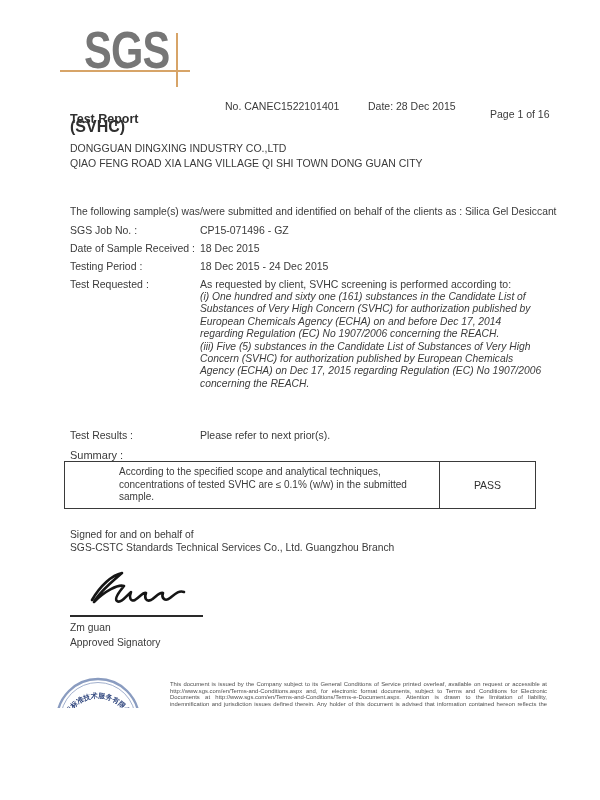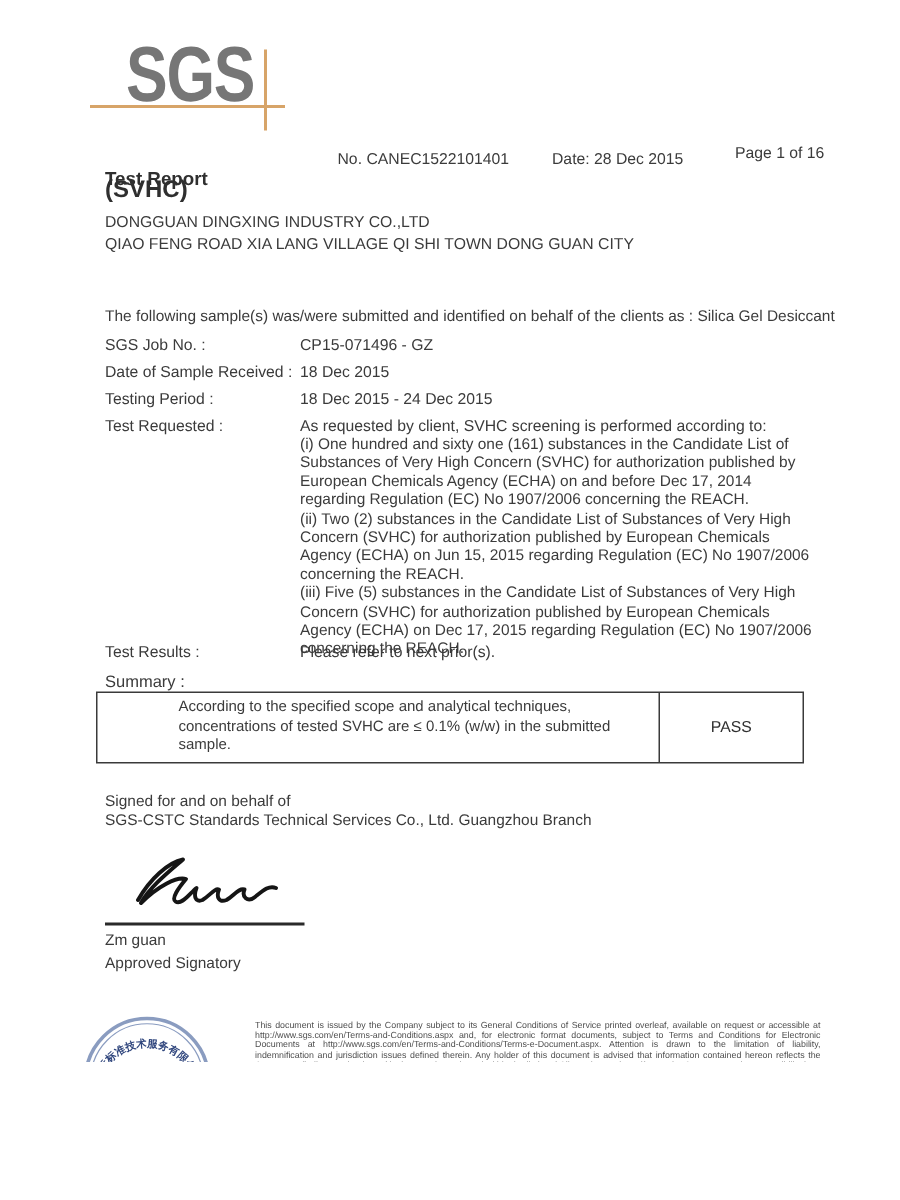--- a/index.html
+++ b/index.html
@@ -14,31 +14,31 @@
     transform:scaleX(0.80);transform-origin:left top;letter-spacing:-1px;line-height:1;
   }
   .logo-line-h{left:60px;top:70px;width:130px;height:2px;background:#d7a468;}
   .logo-line-v{left:176px;top:33px;width:2px;height:54px;background:#d7a468;}
   
   .doc-title{left:70px;top:96px;font-size:12.5px;font-weight:bold;color:#2f2f2f;margin-top:16px;}
   .doc-subtitle{left:70px;top:118px;font-size:16px;font-weight:bold;color:#2f2f2f;}
   .meta{font-size:10.5px;color:#3b3b3b;}
   .report-no{left:225px;top:100px;}
   .report-date{left:368px;top:100px;}
-  .report-page{left:477px;top:96px;padding-left:13px;}
+  .report-page{left:477px;top:108px;padding-left:13px;}
   
   .client-name{left:70px;top:142px;font-size:10.5px;}
   .client-addr{left:70px;top:157px;font-size:10.5px;}
   .sample-line{left:70px;top:206px;font-size:10.3px;}
   
   .frow{left:70px;font-size:10.5px;}
   .frow .lbl{display:inline-block;width:130px;vertical-align:top;}
   .fval{left:200px;font-size:10.5px;}
   .req-block{left:200px;top:291px;width:345px;font-size:10.3px;line-height:12.4px;}
-  .req-block p{margin:0;}
+  .req-block p{margin:0;font-style:italic;}
   
   .results-label{left:70px;top:429px;font-size:10.5px;}
   .results-value{left:200px;top:429px;font-size:10.5px;}
   .summary-label{left:70px;top:449px;font-size:11px;}
   .summary-box{
     left:64px;top:461px;width:470px;border:1.5px solid #3a3a3a;display:flex;align-items:stretch;
   }
   .summary-text{flex:1;padding:4px 8px;font-size:10px;line-height:12.5px;margin-left:46px;}
   .summary-verdict{
     width:95px;border-left:1.5px solid #3a3a3a;display:flex;align-items:center;justify-content:center;
@@ -105,21 +105,20 @@
   </div>
   <div class="abs fval" style="top:260px">18 Dec 2015 - 24 Dec 2015</div>
 
   <div class="abs frow" style="top:278px">
     <span class="lbl">Test Requested :</span>
   </div>
   <div class="abs fval" style="top:278px">As requested by client, SVHC screening is performed according to:</div>
 
   <div class="abs req-block">
     <p>(i) One hundred and sixty one (161) substances in the Candidate List of Substances of Very High Concern (SVHC) for authorization published by European Chemicals Agency (ECHA) on and before Dec 17, 2014 regarding Regulation (EC) No 1907/2006 concerning the REACH.</p>
-    <p>(ii) Two (2) substances in the Candidate List of Substances of Very High Concern (SVHC) for authorization published by European Chemicals Agency (ECHA) on Jun 15, 2015 regarding Regulation (EC) No 1907/2006 concerning the REACH.</p>
     <p>(iii) Five (5) substances in the Candidate List of Substances of Very High Concern (SVHC) for authorization published by European Chemicals Agency (ECHA) on Dec 17, 2015 regarding Regulation (EC) No 1907/2006 concerning the REACH.</p>
   </div>
 
   <div class="abs results-label">Test Results :</div>
   <div class="abs results-value">Please refer to next prior(s).</div>
 
   <div class="abs summary-label">Summary :</div>
   <div class="abs summary-box">
     <div class="summary-text">According to the specified scope and analytical techniques, concentrations of tested SVHC are ≤ 0.1% (w/w) in the submitted sample.</div>
     <div class="summary-verdict">PASS</div>

